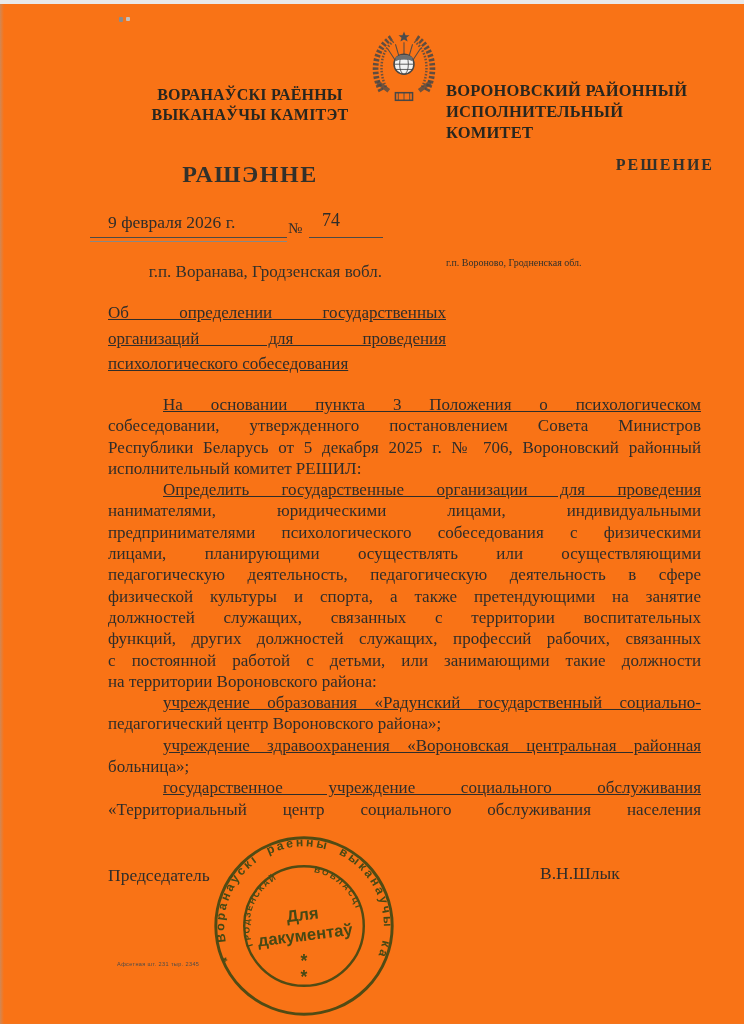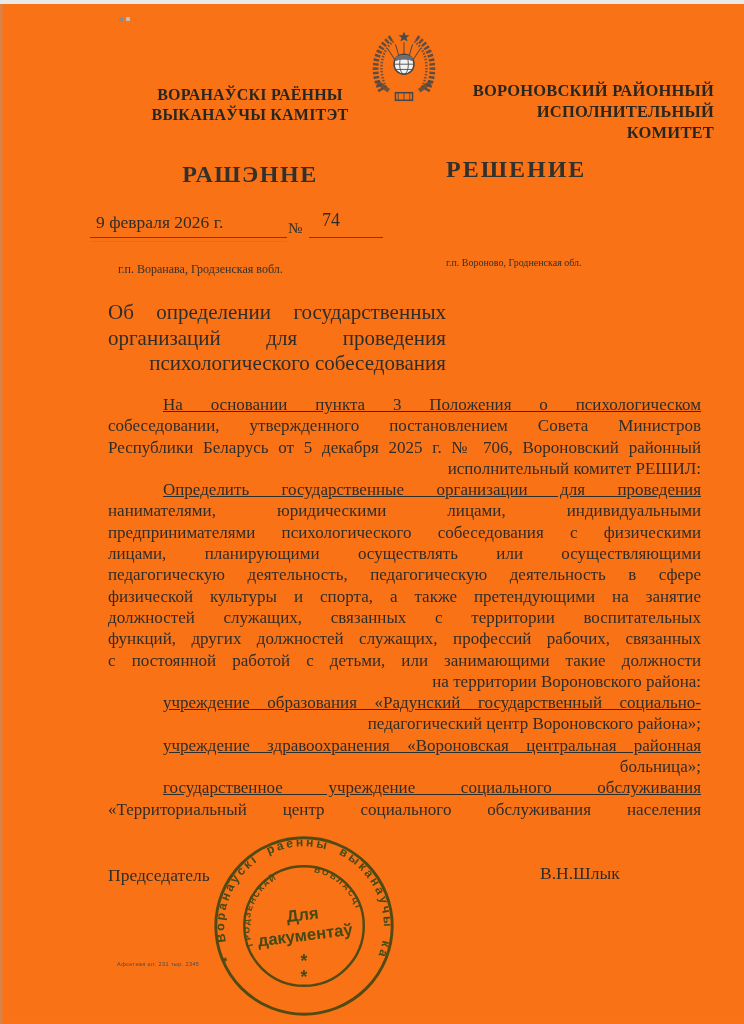--- a/index.html
+++ b/index.html
@@ -13,44 +13,44 @@
     background:linear-gradient(to right, rgba(160,160,160,.45), rgba(160,160,160,0)); }
   .page .edge-bottom { position:absolute; left:0; bottom:0; width:100%; height:5px;
     background:linear-gradient(to top, rgba(150,150,150,.55), rgba(150,150,150,0)); }
 
   .scan-artifact { position:absolute; left:119px; top:13px; width:14px; height:6px; }
   .scan-artifact i { display:inline-block; width:4px; height:5px; background:#8b8b8b; margin-right:3px; border-radius:1px; vertical-align:top; }
   .scan-artifact i.lite { background:#c0c0c0; height:4px; }
 
   .org-be { position:absolute; left:118px; top:81px; width:264px; text-align:center;
     font-weight:bold; font-size:16px; line-height:20px; white-space:pre-line; letter-spacing:.2px; color:#28261f;}
-  .org-ru { position:absolute; left:446px; top:76px; width:268px; text-align:right;
+  .org-ru { position:absolute; left:446px; top:76px; width:268px; text-align:left;
     font-weight:bold; font-size:16.5px; line-height:21px; white-space:pre-line; letter-spacing:.2px; color:#28261f;}
   .emblem { position:absolute; left:366px; top:26px; width:76px; height:76px; }
 
   .doctype-be { position:absolute; left:118px; top:157px; width:264px; text-align:center;
     font-weight:bold; font-size:24px; letter-spacing:1.5px; color:#33312b;}
-  .doctype-ru { position:absolute; left:446px; top:152px; width:268px; text-align:left;
-    font-weight:bold; font-size:24px; letter-spacing:2px; color:#33312b;}
+  .doctype-ru { position:absolute; left:446px; top:152px; width:268px; text-align:right;
+    font-weight:bold; font-size:16px; letter-spacing:2px; color:#33312b;}
 
-  .date-field { position:absolute; left:96px; top:208px; font-size:17.5px; }
+  .date-field { position:absolute; left:108px; top:208px; font-size:17.5px; }
   .rule { position:absolute; height:0; border-top:1.7px solid #4c4a46; }
   .rule.date1 { left:90px; top:233px; width:197px; }
   .rule.date2 { left:90px; top:237px; width:197px; border-top-width:1px; border-top-color:#8a8883; }
   .rule.num1  { left:309px; top:233px; width:74px; }
   .num-label { position:absolute; left:288px; top:216px; font-size:15px; }
   .num-value { position:absolute; left:322px; top:206px; font-size:18px; }
 
-  .place-be { position:absolute; left:118px; top:258px; width:264px; text-align:left; font-size:12px; color:#33312b;}
+  .place-be { position:absolute; left:118px; top:258px; width:264px; text-align:right; font-size:17px; color:#33312b;}
   .place-ru { position:absolute; left:446px; top:253px; width:268px; text-align:left; font-size:10px; color:#33312b;}
 
-  .subject { position:absolute; left:108px; top:296px; width:338px; font-size:21px; line-height:25.5px; }
+  .subject { position:absolute; left:108px; top:296px; width:338px; font-size:17px; line-height:25.5px;text-decoration:underline; }
   .body-block { position:absolute; left:108px; top:390px; width:593px; font-size:17px; line-height:21.3px; }
   .jline { text-align:justify; text-align-last:justify; }
-  .jlast { text-align:right; }
+  .jlast { text-align:left; }
   .ind   { text-indent:55px;text-decoration:underline; }
 
   .sig-title { position:absolute; left:108px; top:861px; font-size:17.5px; }
   .sig-name  { position:absolute; left:540px; top:859px; font-size:17.5px; }
 
   .stamp { position:absolute; left:206px; top:824px; width:196px; height:196px;
     mix-blend-mode:multiply; opacity:.95; }
   .stamp text, .stamp textPath { font-family:"Liberation Sans","DejaVu Sans",sans-serif; font-weight:bold; }
 
   .print-note { position:absolute; left:117px; top:957px; font-size:5.5px; letter-spacing:.4px;

